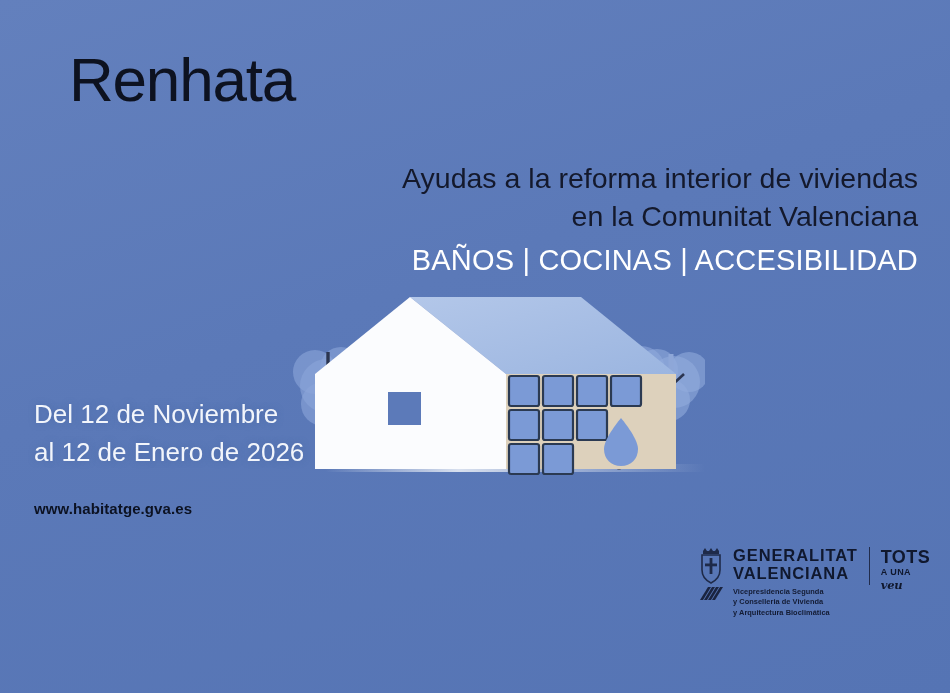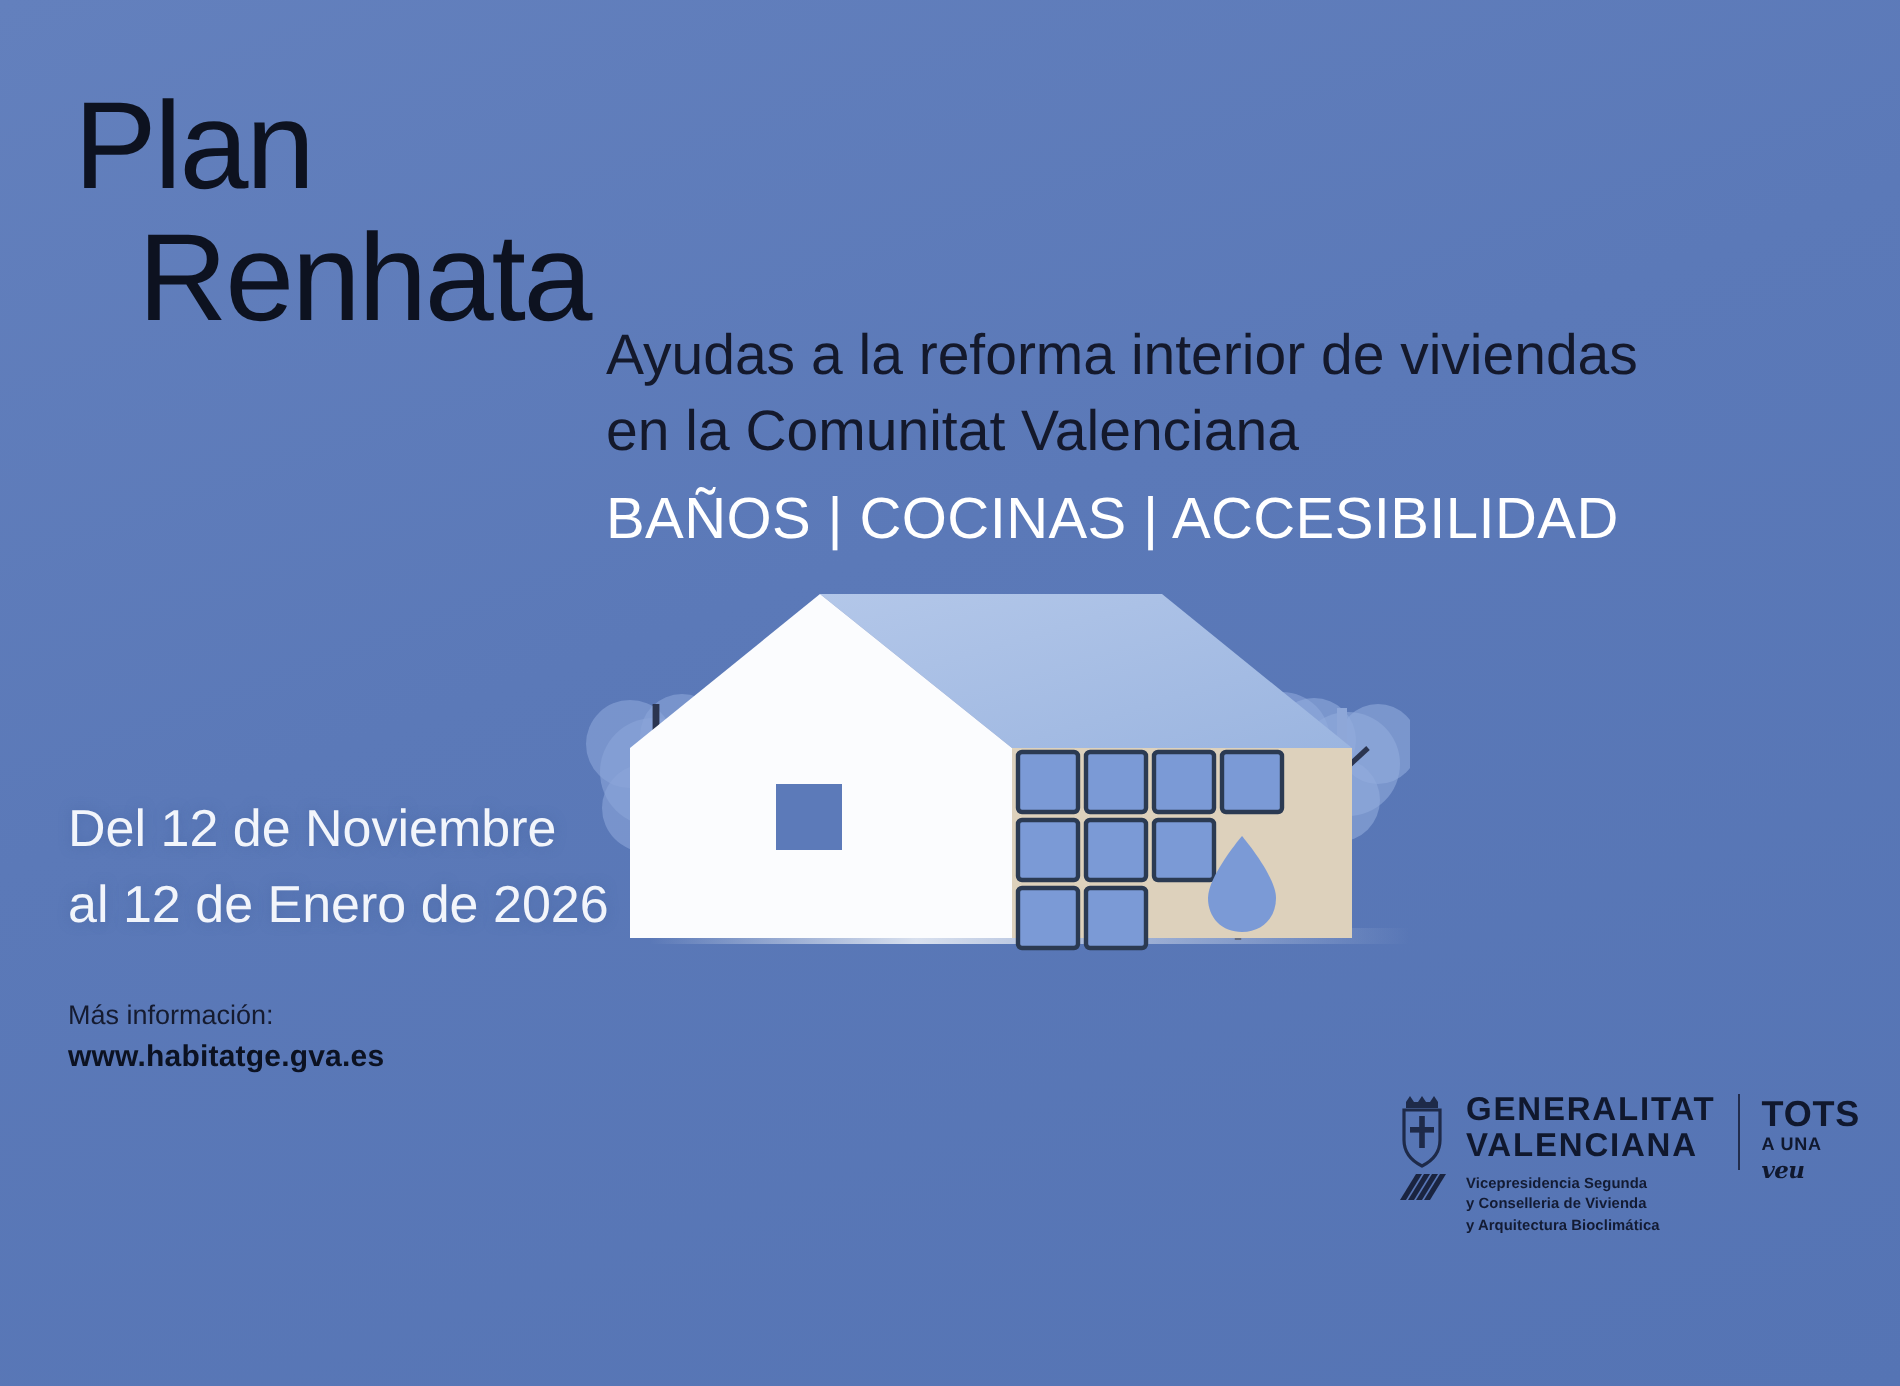--- a/index.html
+++ b/index.html
@@ -45,24 +45,24 @@
     font-size: 56px;
     line-height: 1.0;
     font-weight: 400;
     color: #ffffff;
     letter-spacing: -0.6px;
   }
 
   
   .headline-block {
     position: absolute;
-    right: 47px;
+    right: 32px;
     top: 160px;
     width: 600px;
-    text-align: left;
+    text-align: right;
   }
   .headline-1,
   .headline-2 {
     display: block;
     font-size: 28.5px;
     line-height: 1.32;
     color: #14192c;
     font-weight: 400;
     white-space: nowrap;
   }
@@ -274,37 +274,35 @@
         <rect x="224" y="134" width="30" height="28" rx="2" opacity="0"></rect>
       </g>
 
       <path d="M336 140 C336 140 319 160 319 171 C319 181 326 188 336 188 C346 188 353 181 353 171 C353 160 336 140 336 140 Z" fill="#7b9ad6"></path>
 
       <rect x="0" y="191" width="420" height="24" fill="#5b79b8" opacity="0"></rect>
     </svg>
   </div>
 
   <div class="title-block">
-    <span class="title-line-1">Plan</span>
     <span class="title-line-2">Renhata</span>
   </div>
 
   <div class="headline-block">
     <span class="headline-1">Ayudas a la reforma interior de viviendas</span>
     <span class="headline-2">en la Comunitat Valenciana</span>
     <span class="headline-3">BAÑOS | COCINAS | ACCESIBILIDAD</span>
   </div>
 
   <div class="dates-block">
     <span class="date-line">Del 12 de Noviembre</span>
     <span class="date-line">al 12 de Enero de 2026</span>
   </div>
 
   <div class="info-block">
-    <span class="info-label">Más información:</span>
     <span class="info-url">www.habitatge.gva.es</span>
   </div>
 
   <div class="logo-block">
     <span class="logo-emblem">
       <svg width="26" height="52" viewBox="0 0 26 52" xmlns="http://www.w3.org/2000/svg">
         <g fill="#1a2440" opacity=".92">
 
           <path d="M5 3 h16 v3 h-16 z"></path>
           <path d="M7 0 l2 3 h-4 z M13 0 l2 3 h-4 z M19 0 l2 3 h-4 z"></path>

